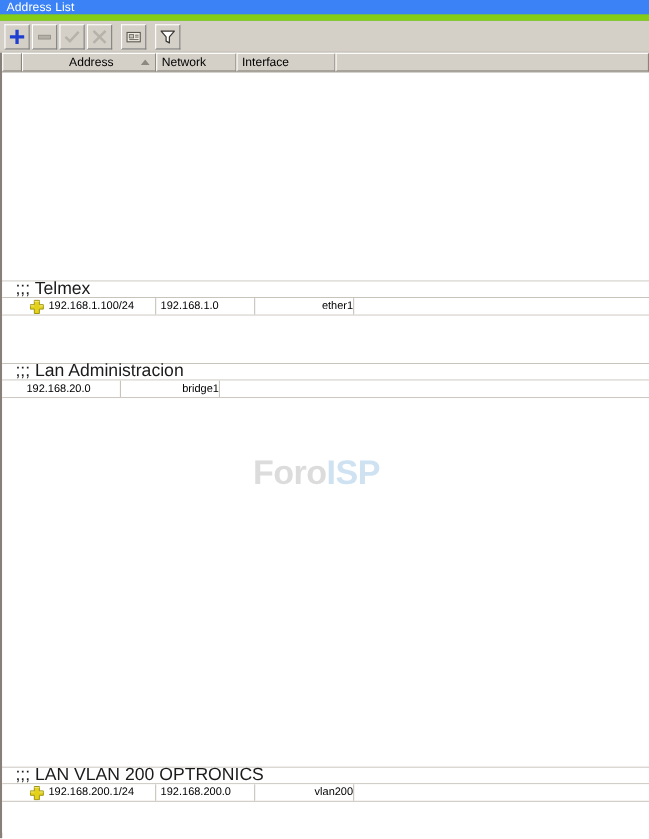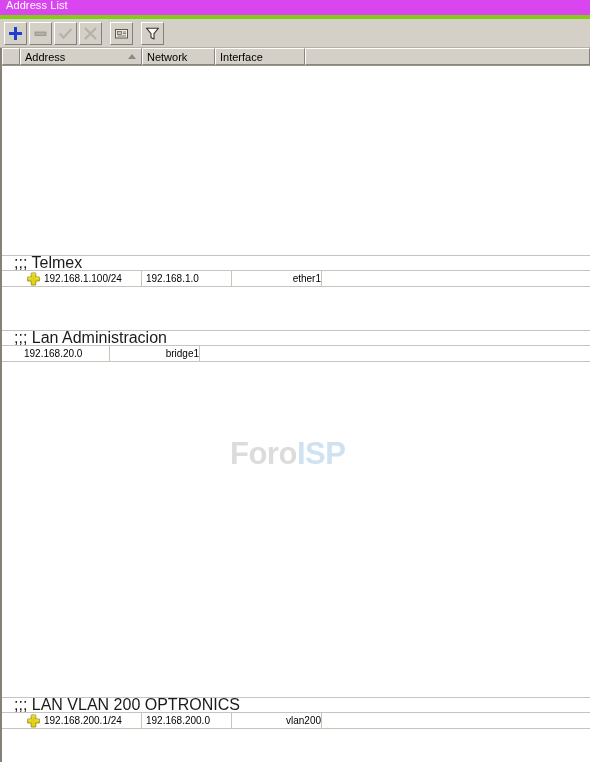--- a/index.html
+++ b/index.html
@@ -17,26 +17,26 @@
     position: relative;
     width: 590px;
     height: 763px;
     background: #ffffff;
     overflow: hidden;
   }
 
   
   .titlebar {
     height: 19px;
-    background: #d946ef;
-    display: flex;
-    align-items: flex-start;
+    background: #3b82f6;
+    display: flex;
+    align-items: flex-end;
     padding: 0 0 0 6px;
     box-sizing: border-box;
-    border-bottom: 4px solid #84cc16;
+    border-bottom: 6px solid #84cc16;
   }
   .titlebar-text {
     color: #ffffff;
     font-size: 11px;
     line-height: 11px;
     letter-spacing: 0.1px;
     white-space: nowrap;
   }
 
   
@@ -93,21 +93,21 @@
     box-sizing: border-box;
     font-size: 11px;
     line-height: 16px;
     color: #000000;
     padding-left: 4px;
     position: relative;
     white-space: nowrap;
     overflow: hidden;
   }
   .hcell.flag  { width: 18px; padding-left: 0; }
-  .hcell.addr  { width: 122px; }
+  .hcell.addr  { width: 122px; text-align: center; }
   .hcell.net   { width: 73px; }
   .hcell.iface { width: 90px; }
   .hcell.rest  { flex: 1 1 auto; }
 
   .sort-arrow {
     position: absolute;
     right: 5px;
     top: 5px;
     width: 0; height: 0;
     border-left: 4px solid transparent;
@@ -171,21 +171,21 @@
     margin-left: 7px;
     margin-right: 4px;
     flex: 0 0 auto;
   }
   .addr-text { padding-top: 0px; }
 
   
   .watermark {
     position: absolute;
     left: 228px;
-    top: 388px;
+    top: 364px;
     font-size: 31px;
     font-weight: bold;
     letter-spacing: -0.5px;
     pointer-events: none;
     user-select: none;
     white-space: nowrap;
   }
   .wm-foro { color: #dcdcdc; }
   .wm-isp  { color: #cfe2f2; }
 

